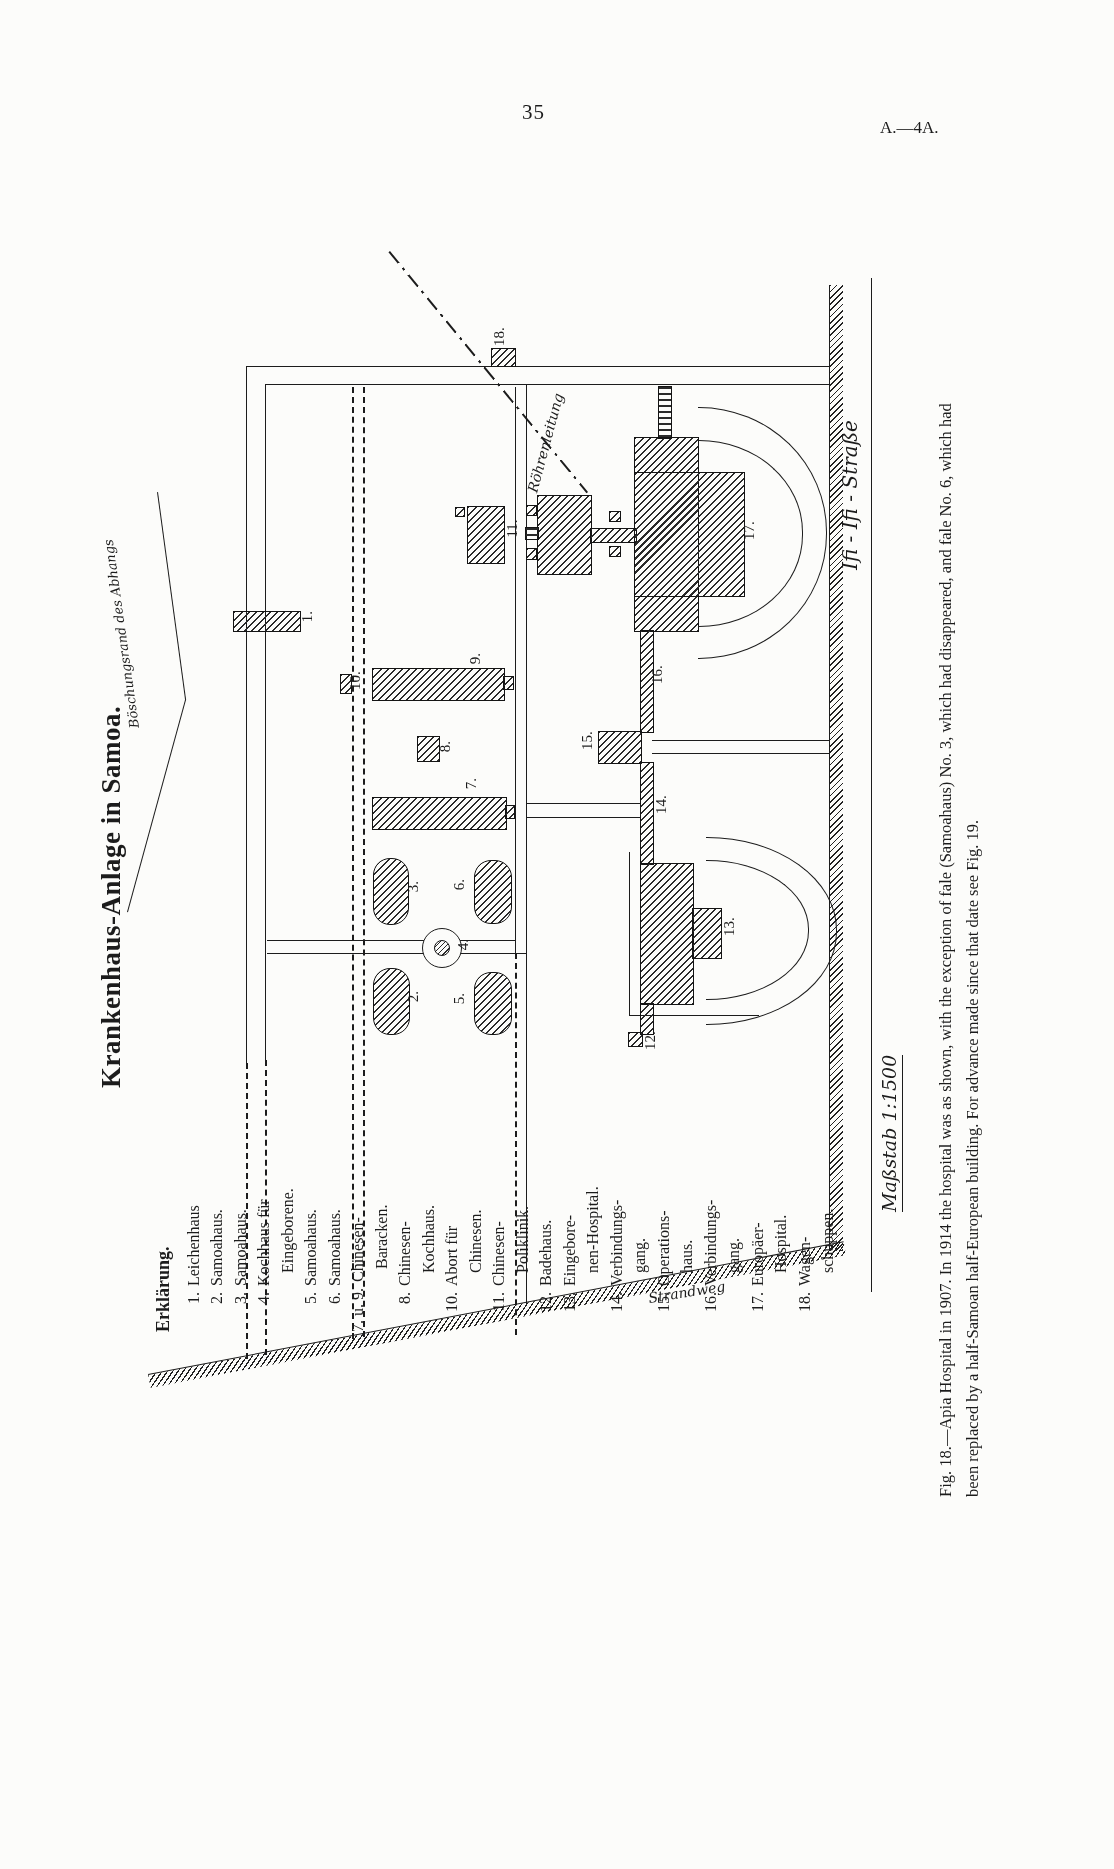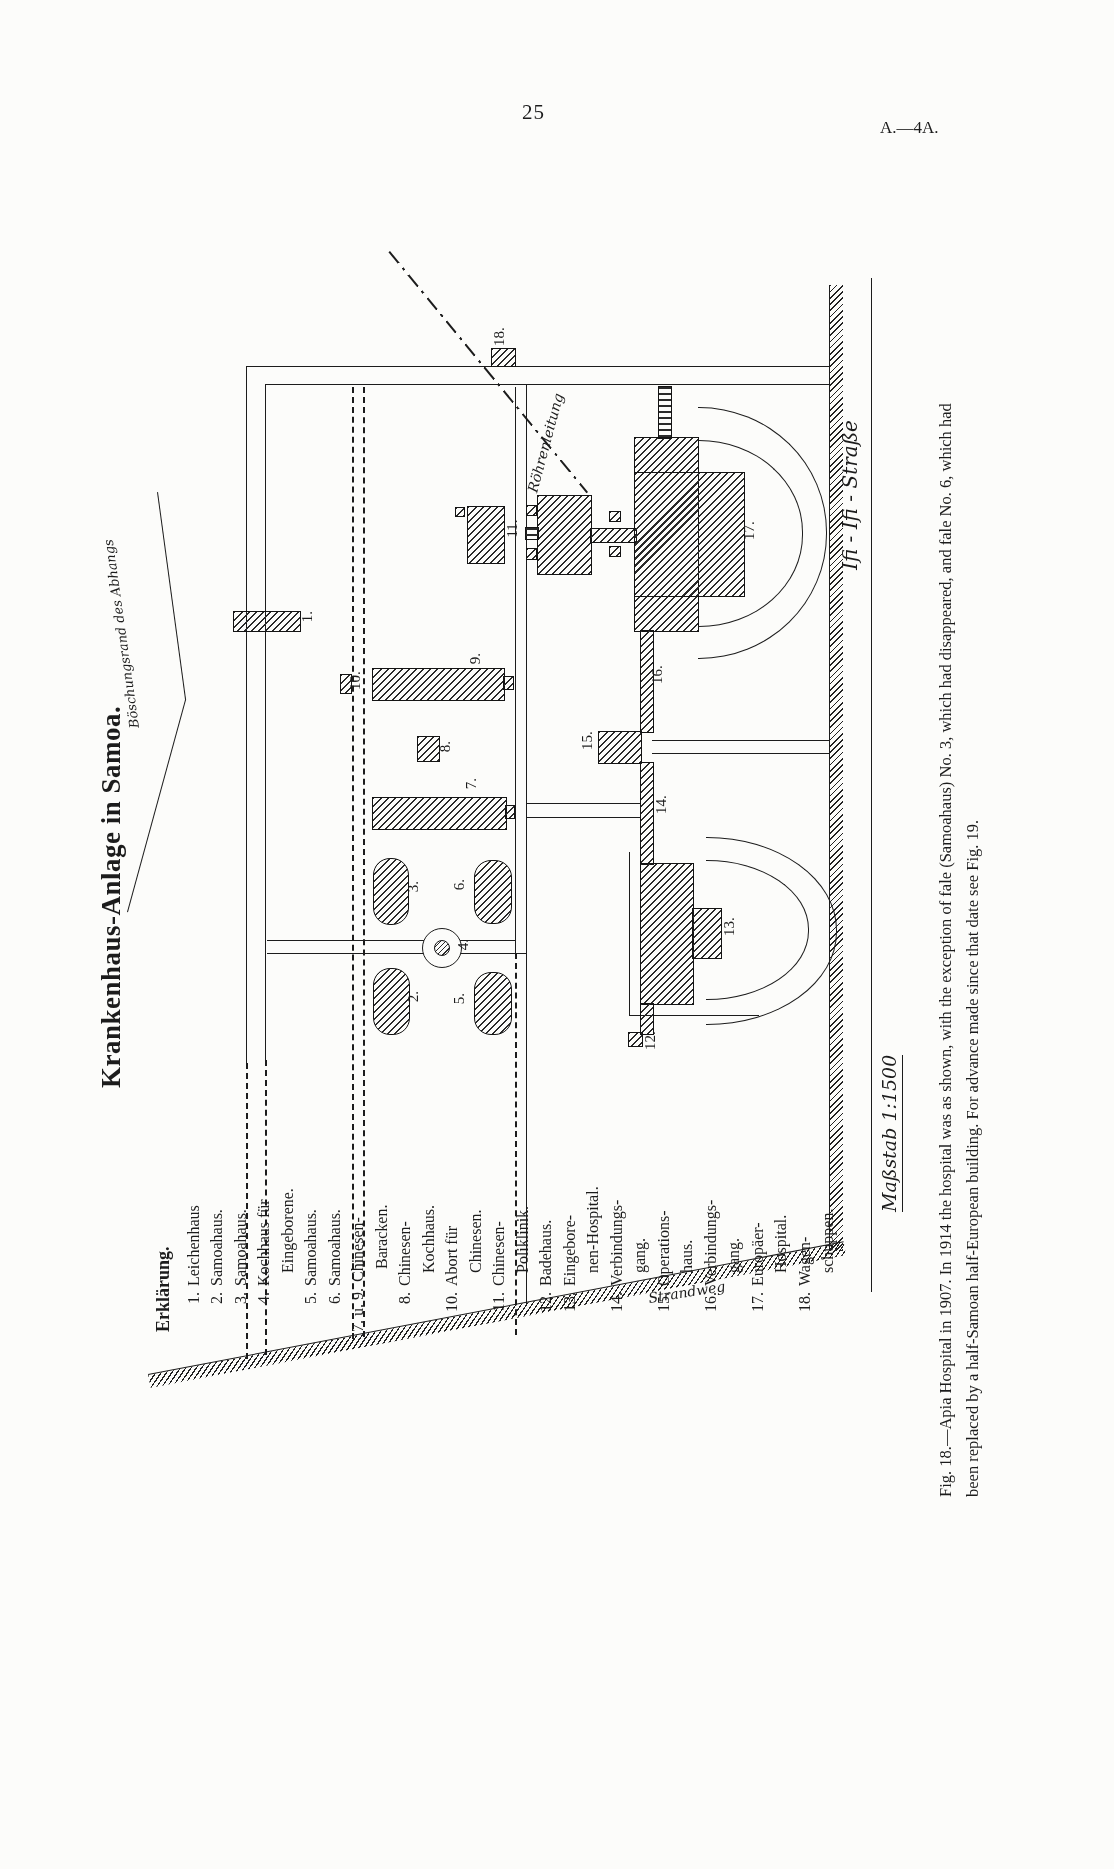--- a/index.html
+++ b/index.html
@@ -39,21 +39,21 @@
      background:repeating-linear-gradient(90deg,#1c1c1c 0 15px,transparent 15px 21px,#1c1c1c 21px 24px,transparent 24px 30px);}
   .circle{position:absolute;border:1.8px solid #1c1c1c;border-radius:50%;background:#fcfcfa;}
   .dotin{position:absolute;border:1.2px solid #141414;border-radius:50%;
          background:repeating-linear-gradient(135deg,#2a2a2a 0 1.2px,transparent 1.2px 3.6px);}
 </style>
 </head>
 <body>
 
 <div class="page">
 
-  <div class="abs pagenum" style="left:522px;top:100px;">25</div>
+  <div class="abs pagenum" style="left:522px;top:100px;">35</div>
   <div class="abs plate" style="left:880px;top:118px;">A.—4A.</div>
 
   <div class="abs rot title" style="left:96px;top:1088px;">Krankenhaus-Anlage in Samoa.</div>
 
   <div class="abs" style="left:0;top:0;width:1114px;height:1869px;">
 
     <div class="hline" style="left:246px;top:366px;width:584px;"></div>
     <div class="hline" style="left:265px;top:384px;width:565px;"></div>
 
     <div class="vline" style="left:246px;top:366px;height:697px;"></div>

